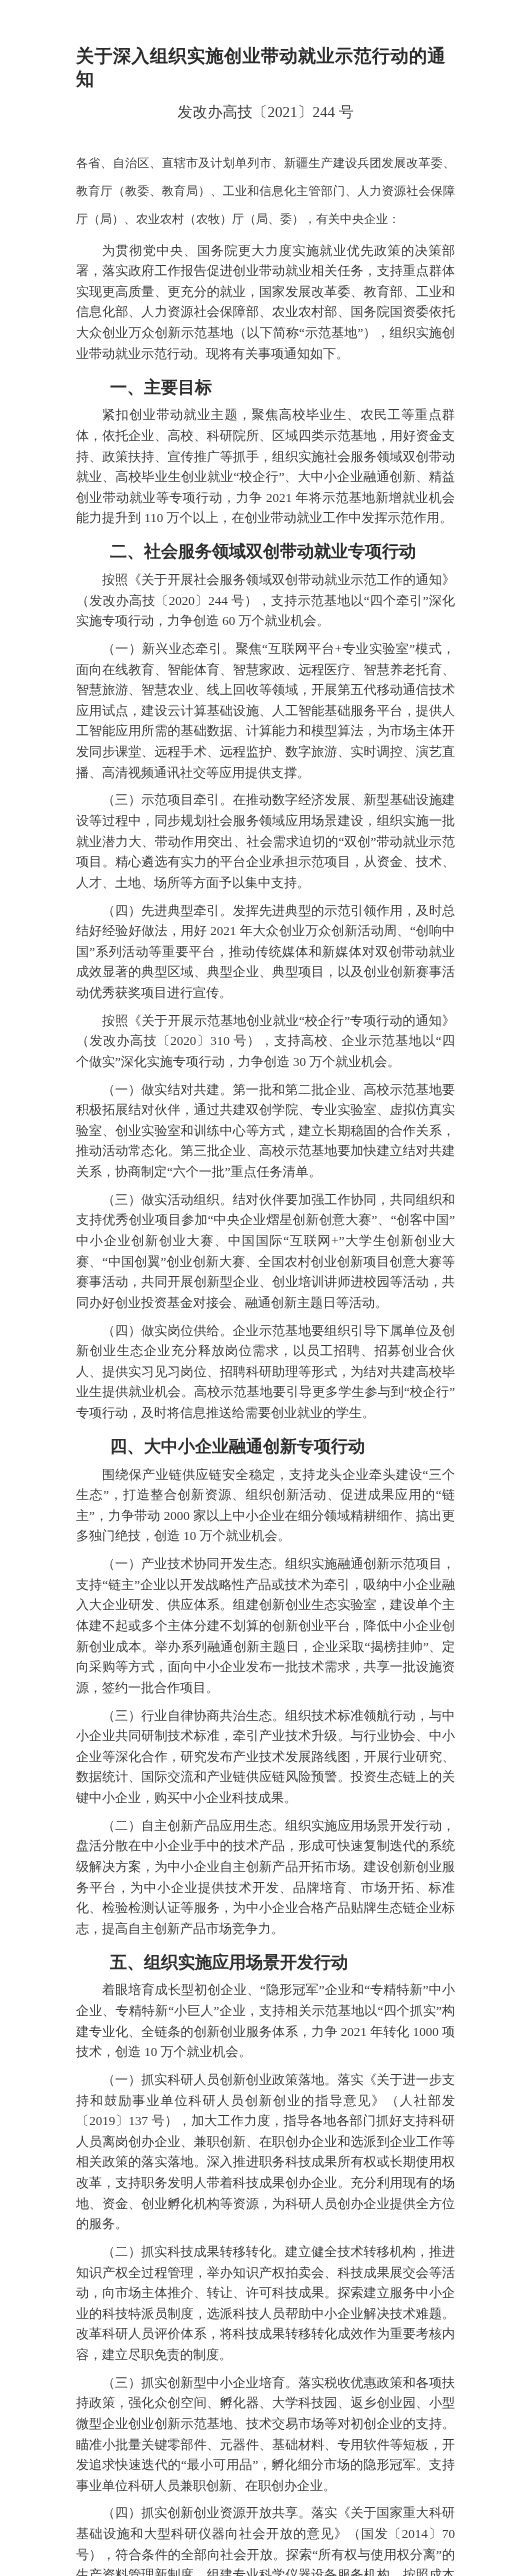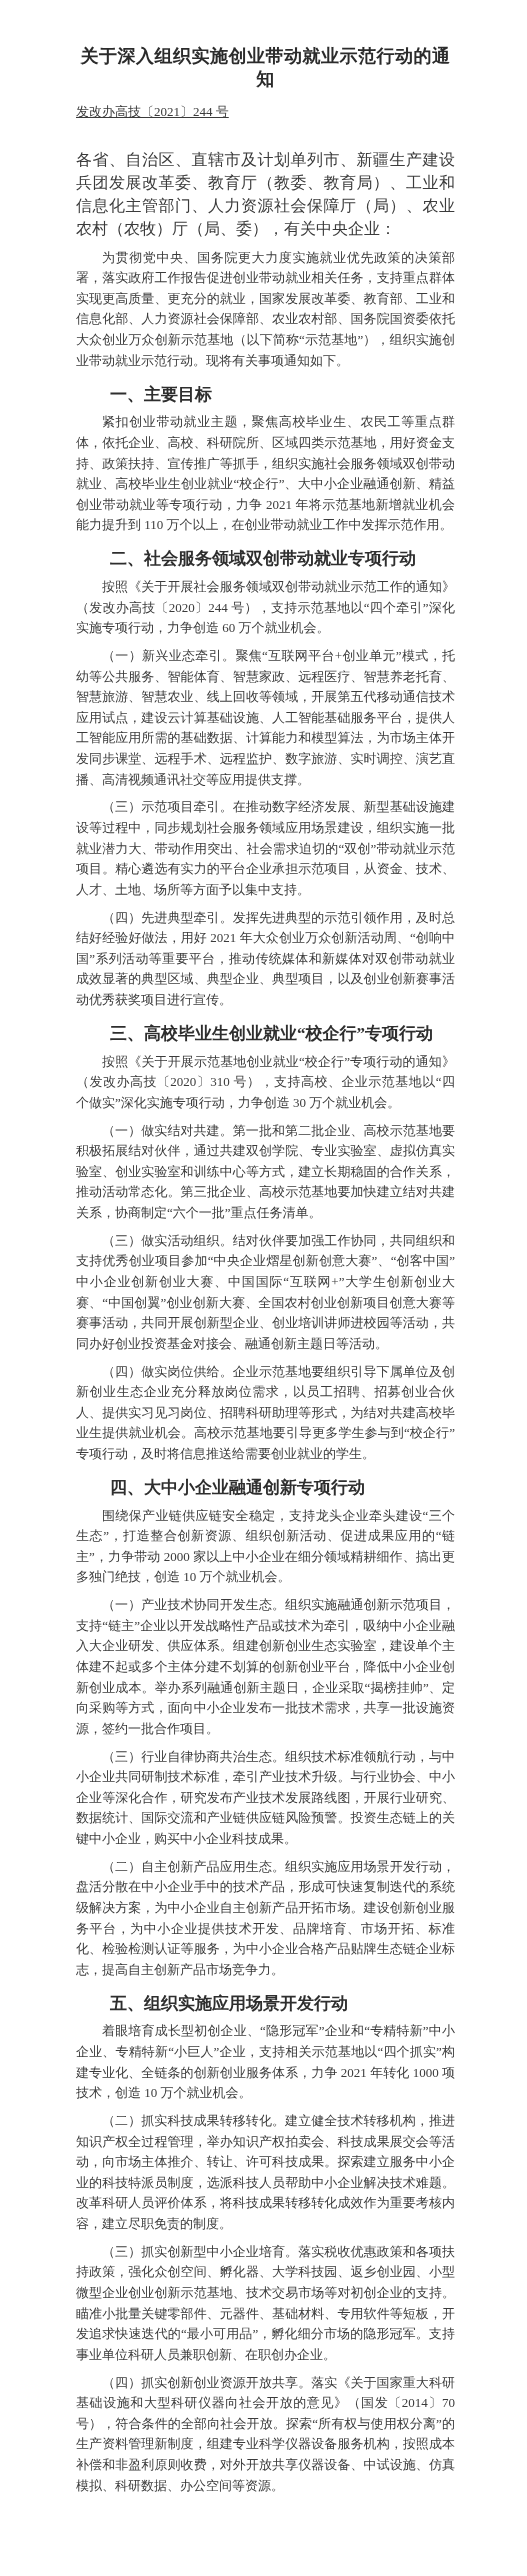--- a/index.html
+++ b/index.html
@@ -12,38 +12,36 @@
     width: 528px;
     min-height: 3167px;
     margin: 0 auto;
     background: #ffffff;
     box-sizing: border-box;
     padding: 45px 73px 62px 76px;
     font-family: "Liberation Serif", "DejaVu Serif", serif;
     color: #3b3b3b;
   }
   .doc-title {
-    text-align: center;
     font-size: 18px;
     font-weight: 700;
     color: #2b2b2b;
     letter-spacing: 0.5px;
     line-height: 1.25;
     margin: 0 0 13.4px 0;
   }
   .doc-number {
-    text-align: left;
-    font-size: 13px;
+    text-align: center;
+    font-size: 15px;
     color: #3b3b3b;
     margin: 0 0 27px 0;
-    text-decoration: underline;
   }
   .salutation {
-    font-size: 16px;
-    line-height: 23px;
+    font-size: 12px;
+    line-height: 28px;
     text-align: justify;
     margin: 0 0 7.2px 0;
   }
   .body-block p.para {
     font-size: 13px;
     line-height: 20.6px;
     text-align: justify;
     text-indent: 2em;
     margin: 0 0 7.2px 0;
   }
@@ -63,34 +61,34 @@
   <h1 class="doc-title">关于深入组织实施创业带动就业示范行动的通知</h1>
   <div class="doc-number">发改办高技〔2021〕244 号</div>
   <div class="salutation">各省、自治区、直辖市及计划单列市、新疆生产建设兵团发展改革委、教育厅（教委、教育局）、工业和信息化主管部门、人力资源社会保障厅（局）、农业农村（农牧）厅（局、委），有关中央企业：</div>
 
   <div class="body-block">
       <p class="para">为贯彻党中央、国务院更大力度实施就业优先政策的决策部署，落实政府工作报告促进创业带动就业相关任务，支持重点群体实现更高质量、更充分的就业，国家发展改革委、教育部、工业和信息化部、人力资源社会保障部、农业农村部、国务院国资委依托大众创业万众创新示范基地（以下简称“示范基地”），组织实施创业带动就业示范行动。现将有关事项通知如下。</p>
       <p class="heading">一、主要目标</p>
       <p class="para">紧扣创业带动就业主题，聚焦高校毕业生、农民工等重点群体，依托企业、高校、科研院所、区域四类示范基地，用好资金支持、政策扶持、宣传推广等抓手，组织实施社会服务领域双创带动就业、高校毕业生创业就业“校企行”、大中小企业融通创新、精益创业带动就业等专项行动，力争 2021 年将示范基地新增就业机会能力提升到 110 万个以上，在创业带动就业工作中发挥示范作用。</p>
       <p class="heading">二、社会服务领域双创带动就业专项行动</p>
       <p class="para">按照《关于开展社会服务领域双创带动就业示范工作的通知》（发改办高技〔2020〕244 号），支持示范基地以“四个牵引”深化实施专项行动，力争创造 60 万个就业机会。</p>
-      <p class="para">（一）新兴业态牵引。聚焦“互联网平台+创业单元”模式，托幼等公共服务、智能体育、智慧家政、远程医疗、智慧养老托育、智慧旅游、智慧农业、线上回收等领域，开展第五代移动通信技术应用试点，建设云计算基础设施、人工智能基础服务平台，提供人工智能应用所需的基础数据、计算能力和模型算法，为市场主体开发同步课堂、远程手术、远程监护、数字旅游、实时调控、演艺直播、高清视频通讯社交等应用提供支撑。</p>
+      <p class="para">（一）新兴业态牵引。聚焦“互联网平台+专业实验室”模式，面向在线教育、智能体育、智慧家政、远程医疗、智慧养老托育、智慧旅游、智慧农业、线上回收等领域，开展第五代移动通信技术应用试点，建设云计算基础设施、人工智能基础服务平台，提供人工智能应用所需的基础数据、计算能力和模型算法，为市场主体开发同步课堂、远程手术、远程监护、数字旅游、实时调控、演艺直播、高清视频通讯社交等应用提供支撑。</p>
       <p class="para">（三）示范项目牵引。在推动数字经济发展、新型基础设施建设等过程中，同步规划社会服务领域应用场景建设，组织实施一批就业潜力大、带动作用突出、社会需求迫切的“双创”带动就业示范项目。精心遴选有实力的平台企业承担示范项目，从资金、技术、人才、土地、场所等方面予以集中支持。</p>
       <p class="para">（四）先进典型牵引。发挥先进典型的示范引领作用，及时总结好经验好做法，用好 2021 年大众创业万众创新活动周、“创响中国”系列活动等重要平台，推动传统媒体和新媒体对双创带动就业成效显著的典型区域、典型企业、典型项目，以及创业创新赛事活动优秀获奖项目进行宣传。</p>
-      <p class="heading">三、高校毕业生创业就业“校企行”专项行动</p>
       <p class="para">按照《关于开展示范基地创业就业“校企行”专项行动的通知》（发改办高技〔2020〕310 号），支持高校、企业示范基地以“四个做实”深化实施专项行动，力争创造 30 万个就业机会。</p>
       <p class="para">（一）做实结对共建。第一批和第二批企业、高校示范基地要积极拓展结对伙伴，通过共建双创学院、专业实验室、虚拟仿真实验室、创业实验室和训练中心等方式，建立长期稳固的合作关系，推动活动常态化。第三批企业、高校示范基地要加快建立结对共建关系，协商制定“六个一批”重点任务清单。</p>
       <p class="para">（三）做实活动组织。结对伙伴要加强工作协同，共同组织和支持优秀创业项目参加“中央企业熠星创新创意大赛”、“创客中国”中小企业创新创业大赛、中国国际“互联网+”大学生创新创业大赛、“中国创翼”创业创新大赛、全国农村创业创新项目创意大赛等赛事活动，共同开展创新型企业、创业培训讲师进校园等活动，共同办好创业投资基金对接会、融通创新主题日等活动。</p>
       <p class="para">（四）做实岗位供给。企业示范基地要组织引导下属单位及创新创业生态企业充分释放岗位需求，以员工招聘、招募创业合伙人、提供实习见习岗位、招聘科研助理等形式，为结对共建高校毕业生提供就业机会。高校示范基地要引导更多学生参与到“校企行”专项行动，及时将信息推送给需要创业就业的学生。</p>
       <p class="heading">四、大中小企业融通创新专项行动</p>
       <p class="para">围绕保产业链供应链安全稳定，支持龙头企业牵头建设“三个生态”，打造整合创新资源、组织创新活动、促进成果应用的“链主”，力争带动 2000 家以上中小企业在细分领域精耕细作、搞出更多独门绝技，创造 10 万个就业机会。</p>
       <p class="para">（一）产业技术协同开发生态。组织实施融通创新示范项目，支持“链主”企业以开发战略性产品或技术为牵引，吸纳中小企业融入大企业研发、供应体系。组建创新创业生态实验室，建设单个主体建不起或多个主体分建不划算的创新创业平台，降低中小企业创新创业成本。举办系列融通创新主题日，企业采取“揭榜挂帅”、定向采购等方式，面向中小企业发布一批技术需求，共享一批设施资源，签约一批合作项目。</p>
       <p class="para">（三）行业自律协商共治生态。组织技术标准领航行动，与中小企业共同研制技术标准，牵引产业技术升级。与行业协会、中小企业等深化合作，研究发布产业技术发展路线图，开展行业研究、数据统计、国际交流和产业链供应链风险预警。投资生态链上的关键中小企业，购买中小企业科技成果。</p>
       <p class="para">（二）自主创新产品应用生态。组织实施应用场景开发行动，盘活分散在中小企业手中的技术产品，形成可快速复制迭代的系统级解决方案，为中小企业自主创新产品开拓市场。建设创新创业服务平台，为中小企业提供技术开发、品牌培育、市场开拓、标准化、检验检测认证等服务，为中小企业合格产品贴牌生态链企业标志，提高自主创新产品市场竞争力。</p>
       <p class="heading">五、组织实施应用场景开发行动</p>
       <p class="para">着眼培育成长型初创企业、“隐形冠军”企业和“专精特新”中小企业、专精特新“小巨人”企业，支持相关示范基地以“四个抓实”构建专业化、全链条的创新创业服务体系，力争 2021 年转化 1000 项技术，创造 10 万个就业机会。</p>
+      <p class="para">（一）抓实科研人员创新创业政策落地。落实《关于进一步支持和鼓励事业单位科研人员创新创业的指导意见》（人社部发〔2019〕137 号），加大工作力度，指导各地各部门抓好支持科研人员离岗创办企业、兼职创新、在职创办企业和选派到企业工作等相关政策的落实落地。深入推进职务科技成果所有权或长期使用权改革，支持职务发明人带着科技成果创办企业。充分利用现有的场地、资金、创业孵化机构等资源，为科研人员创办企业提供全方位的服务。</p>
       <p class="para">（二）抓实科技成果转移转化。建立健全技术转移机构，推进知识产权全过程管理，举办知识产权拍卖会、科技成果展交会等活动，向市场主体推介、转让、许可科技成果。探索建立服务中小企业的科技特派员制度，选派科技人员帮助中小企业解决技术难题。改革科研人员评价体系，将科技成果转移转化成效作为重要考核内容，建立尽职免责的制度。</p>
       <p class="para">（三）抓实创新型中小企业培育。落实税收优惠政策和各项扶持政策，强化众创空间、孵化器、大学科技园、返乡创业园、小型微型企业创业创新示范基地、技术交易市场等对初创企业的支持。瞄准小批量关键零部件、元器件、基础材料、专用软件等短板，开发追求快速迭代的“最小可用品”，孵化细分市场的隐形冠军。支持事业单位科研人员兼职创新、在职创办企业。</p>
       <p class="para">（四）抓实创新创业资源开放共享。落实《关于国家重大科研基础设施和大型科研仪器向社会开放的意见》（国发〔2014〕70 号），符合条件的全部向社会开放。探索“所有权与使用权分离”的生产资料管理新制度，组建专业科学仪器设备服务机构，按照成本补偿和非盈利原则收费，对外开放共享仪器设备、中试设施、仿真模拟、科研数据、办公空间等资源。</p>
     </div>
 
 </div>
 
 
 </body></html>

